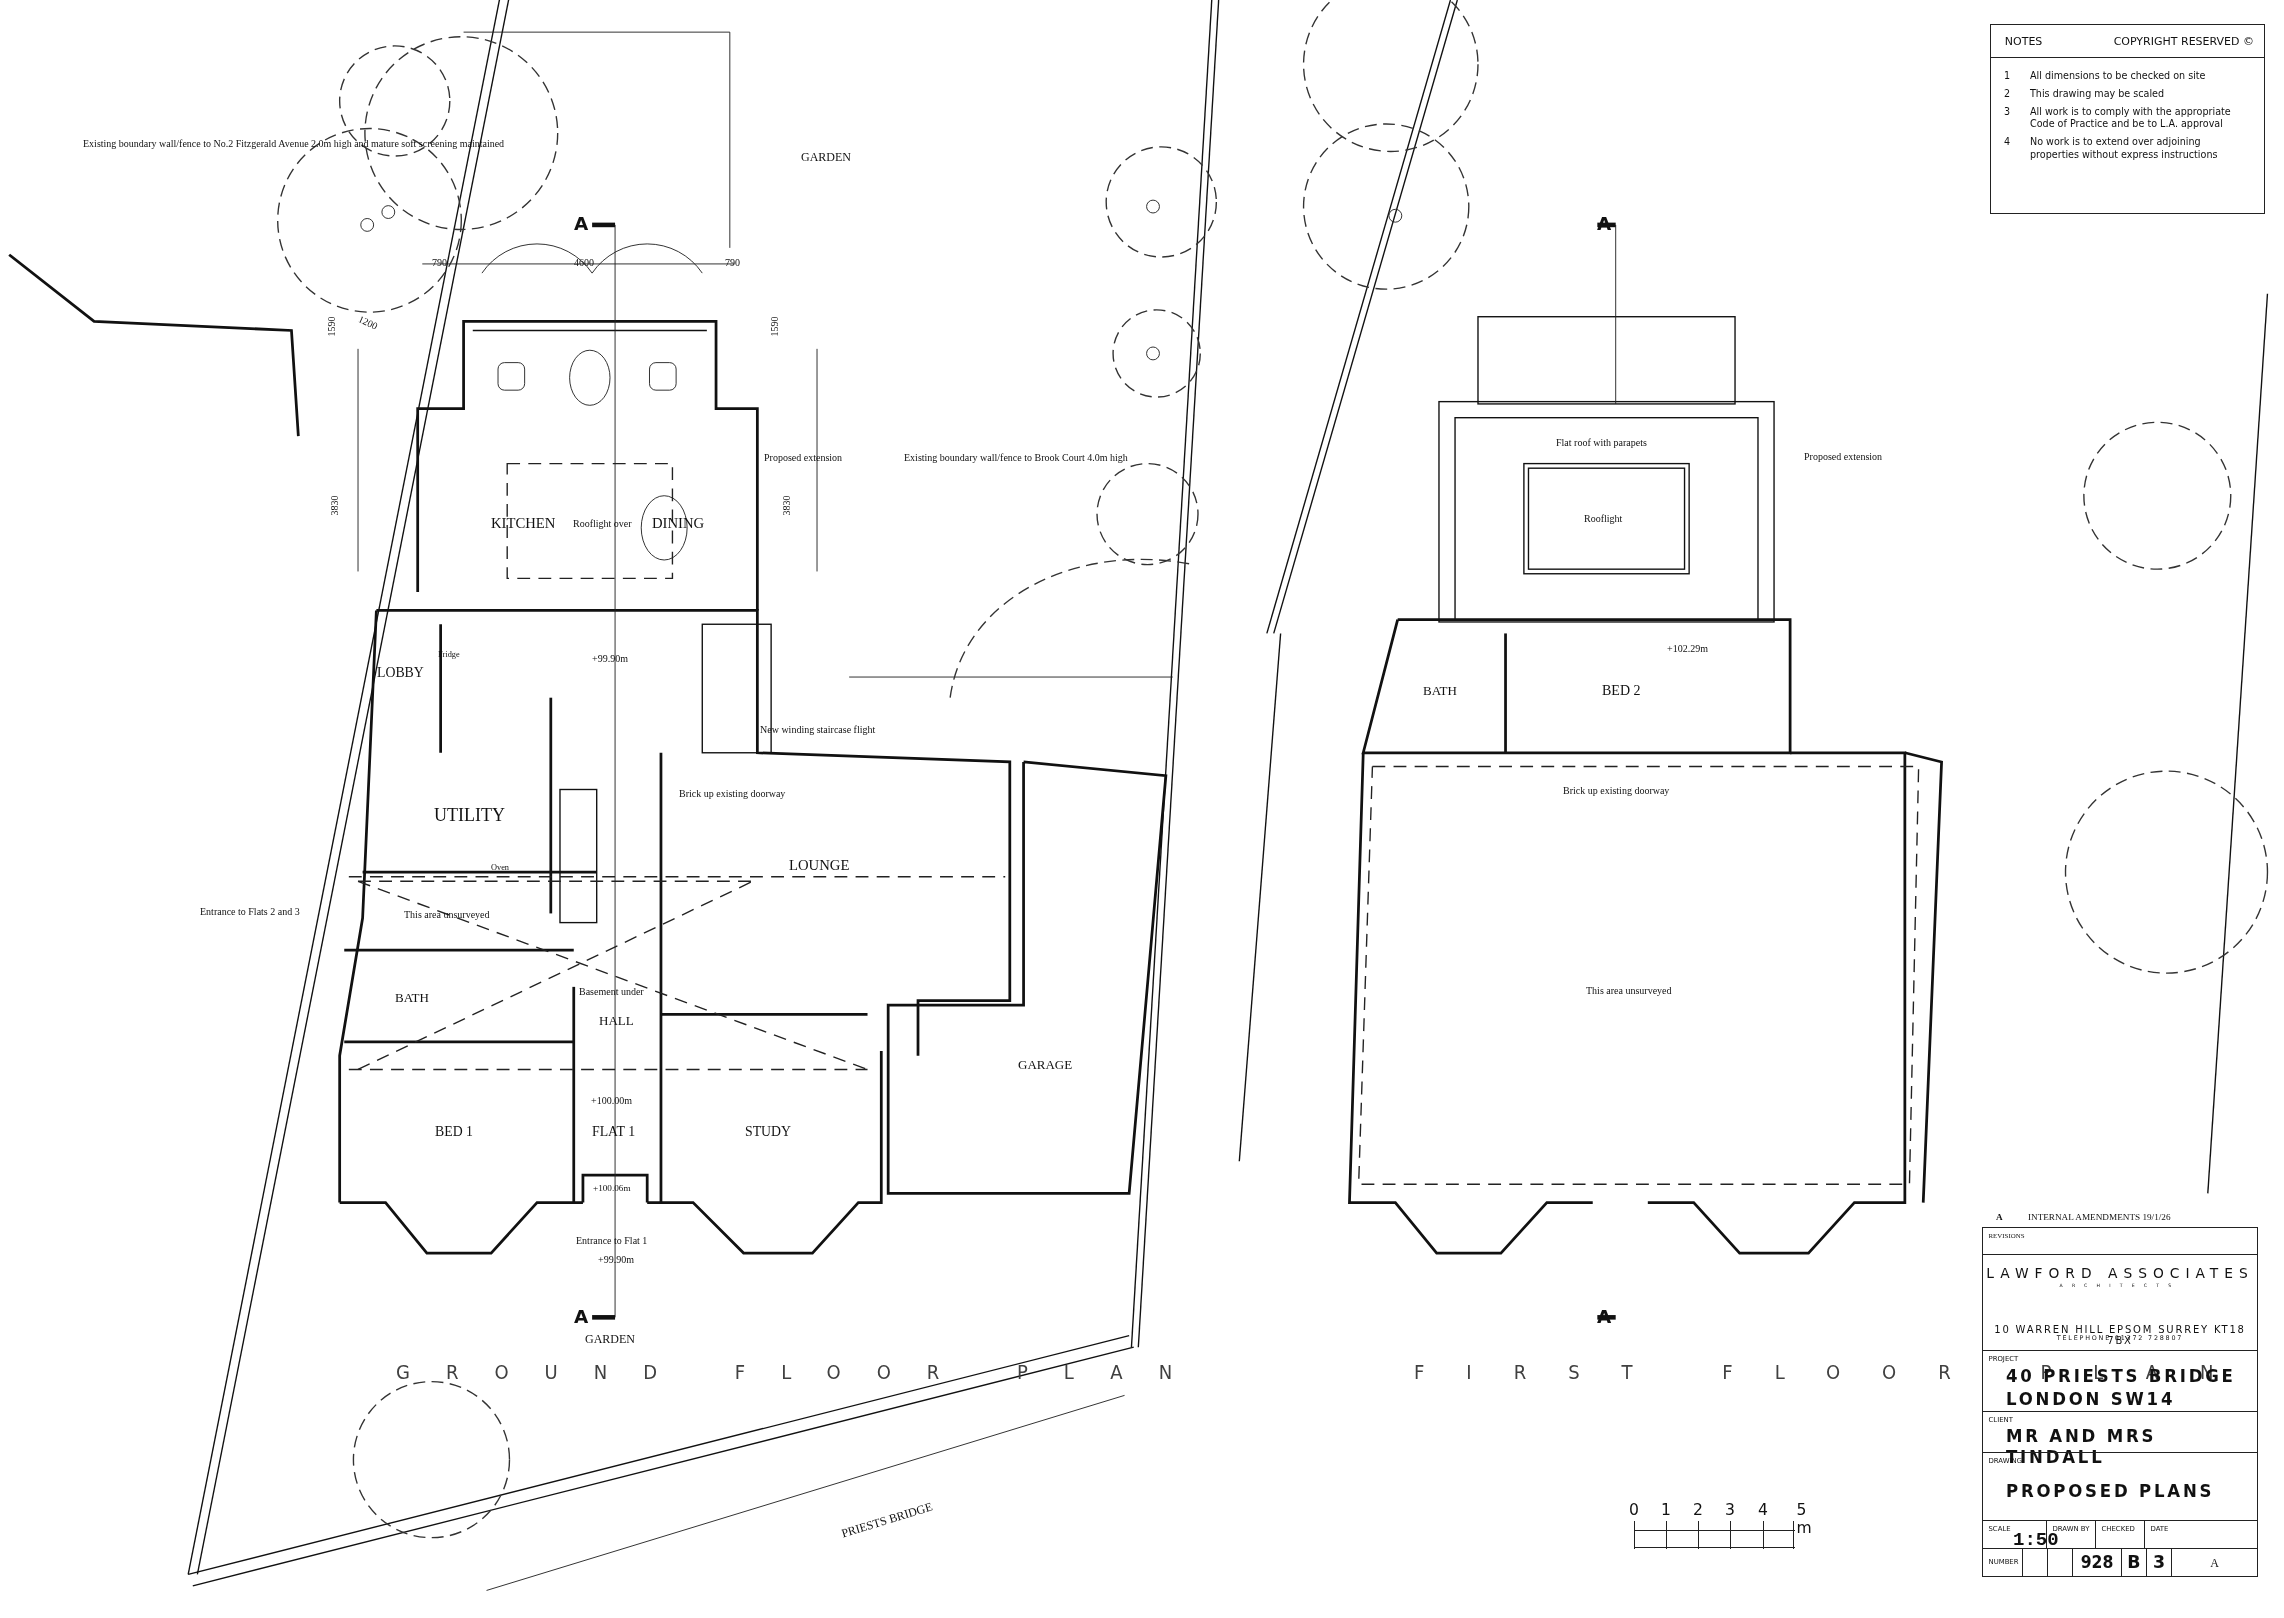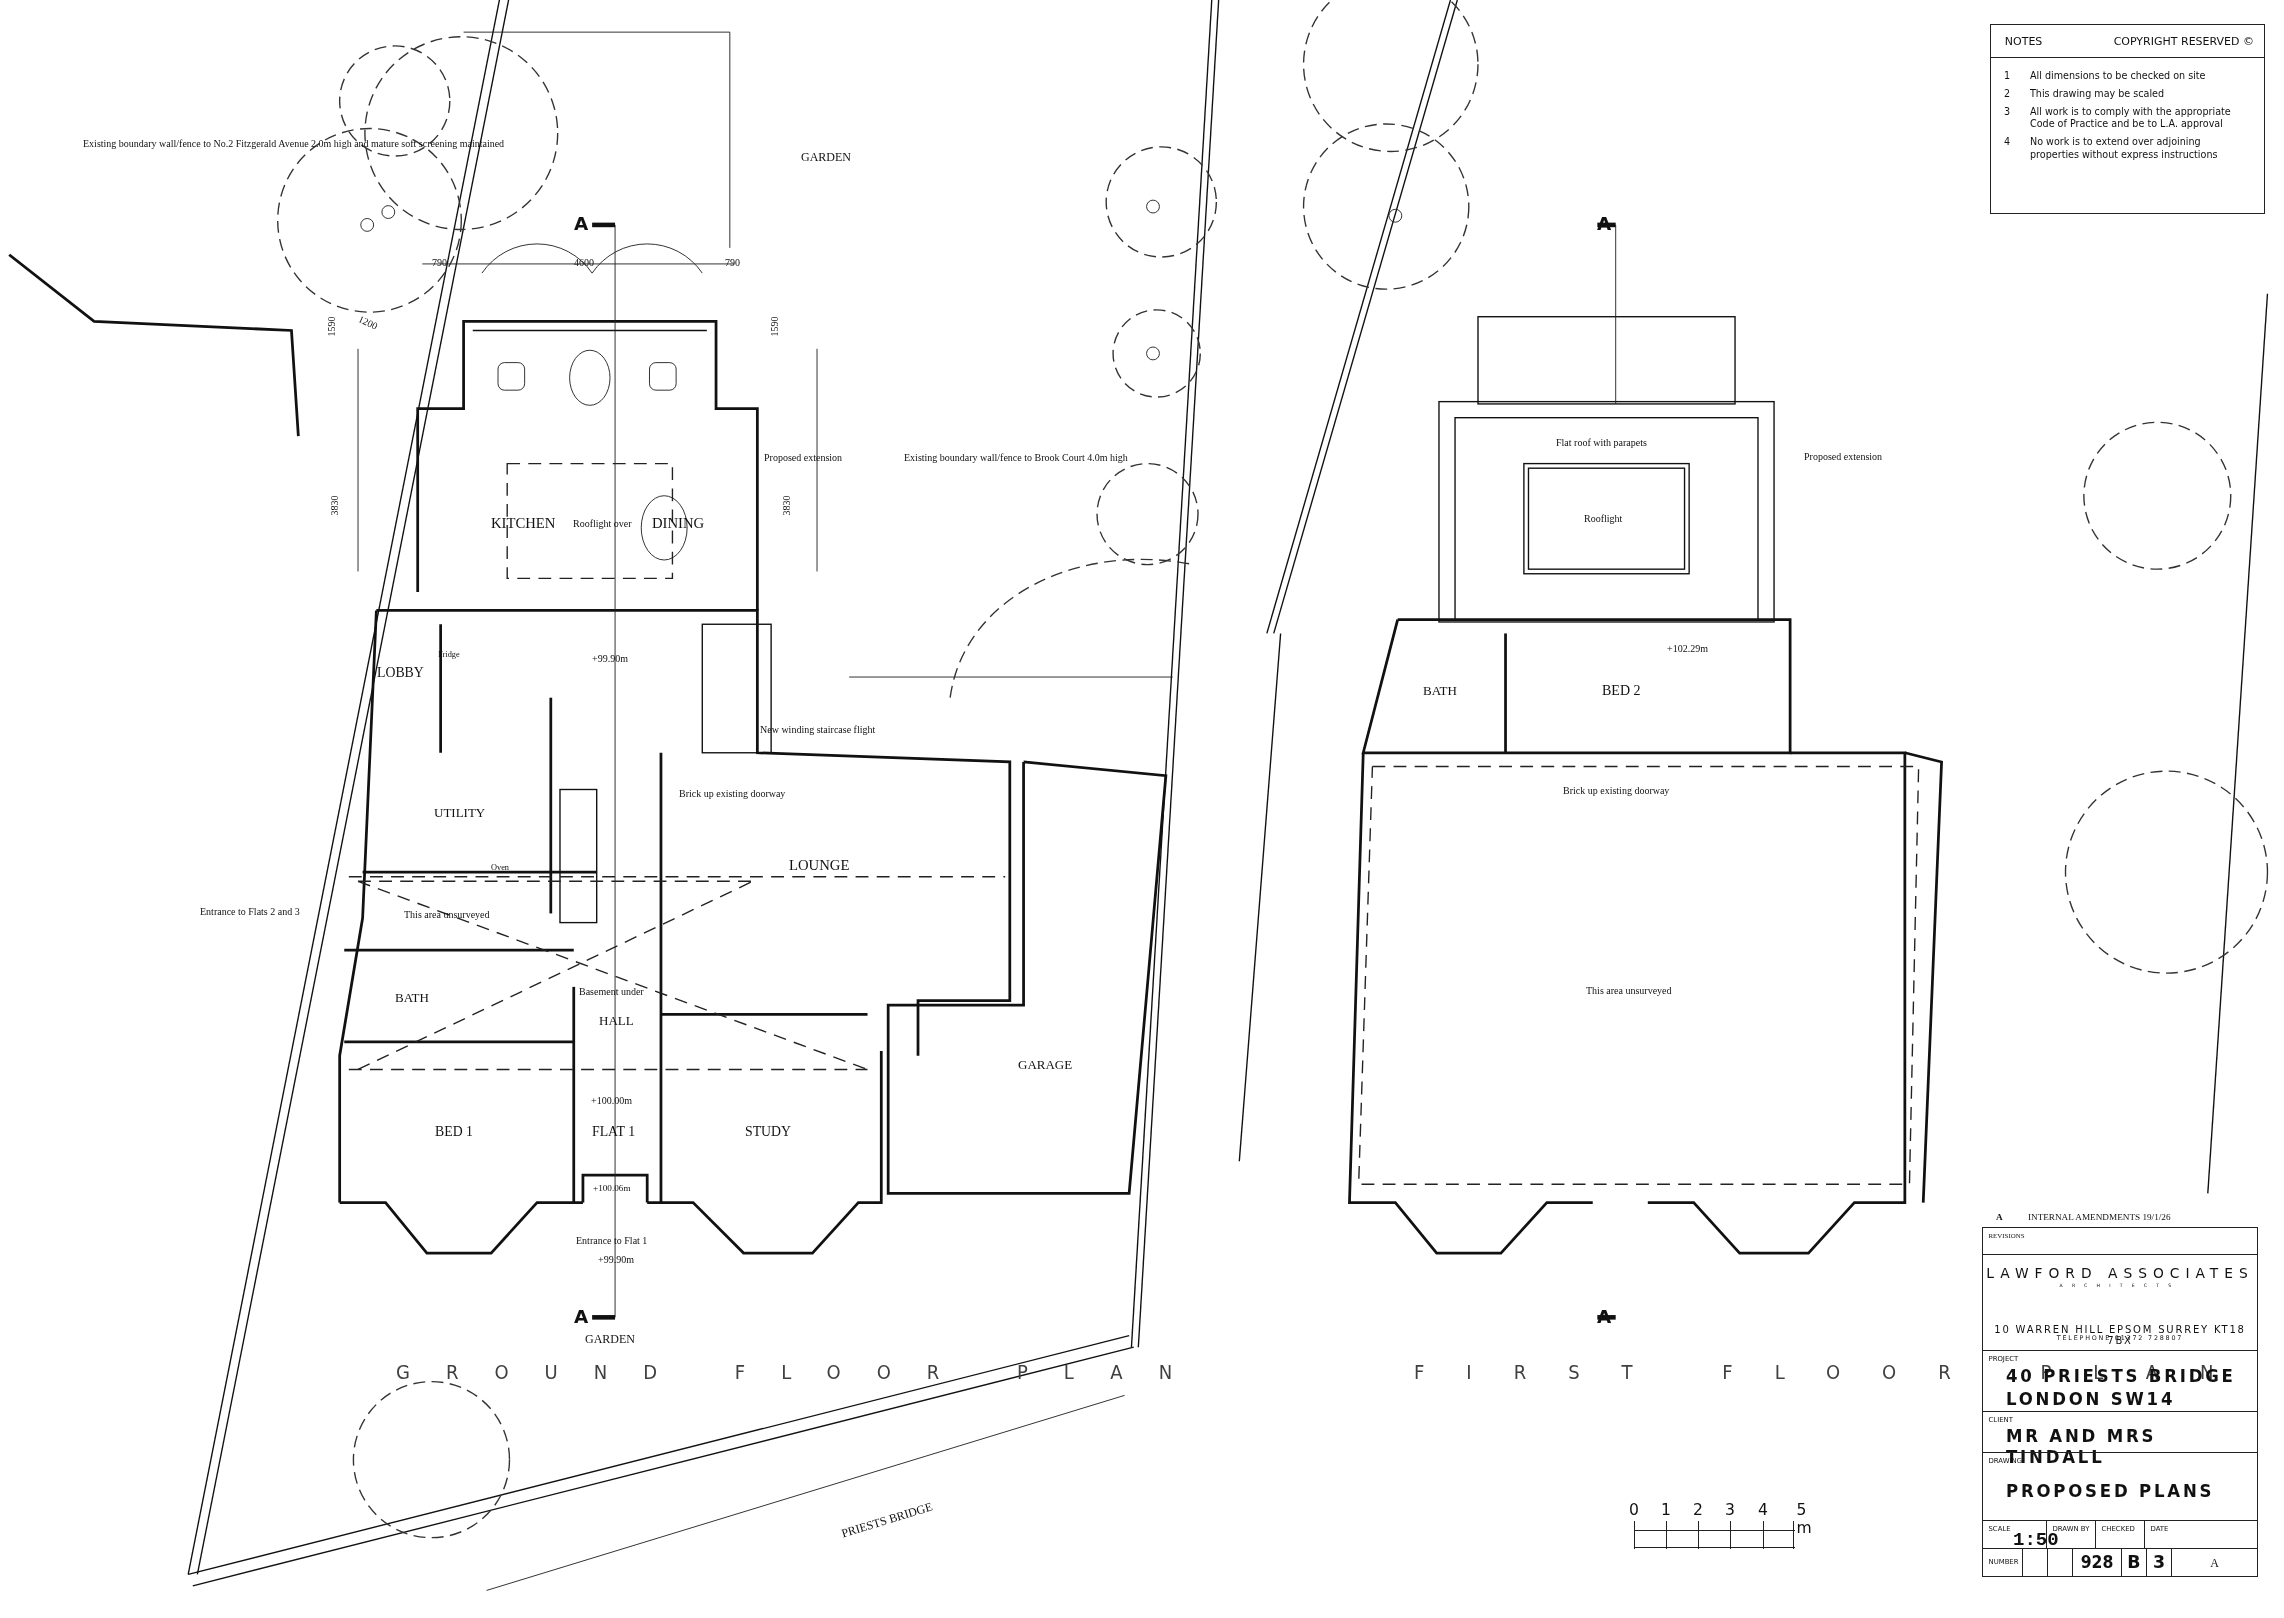--- a/index.html
+++ b/index.html
@@ -174,21 +174,21 @@
 <div class="lbl room" style="left:491px;top:516px;">KITCHEN</div>
 <div class="lbl note-sm" style="left:573px;top:519px;">Rooflight over</div>
 <div class="lbl room" style="left:652px;top:516px;">DINING</div>
 
 <div class="lbl note-sm" style="left:438px;top:651px;font-size:8.3px;">Fridge</div>
 <div class="lbl room" style="left:377px;top:666px;font-size:13.8px;">LOBBY</div>
 <div class="lbl note-sm" style="left:592px;top:654px;">+99.90m</div>
 <div class="lbl note-sm" style="left:760px;top:725px;">New winding staircase flight</div>
 <div class="lbl note-sm" style="left:679px;top:789px;">Brick up existing doorway</div>
 
-<div class="lbl room" style="left:434px;top:806px;font-size:13px;font-family:Liberation Serif, serif;">UTILITY</div>
+<div class="lbl room" style="left:434px;top:806px;font-size:18px;font-family:Liberation Serif, serif;">UTILITY</div>
 <div class="lbl note-sm" style="left:491px;top:864px;font-size:8.3px;">Oven</div>
 <div class="lbl room" style="left:789px;top:858px;">LOUNGE</div>
 
 <div class="lbl note-sm" style="left:200px;top:907px;">Entrance to Flats 2 and 3</div>
 <div class="lbl note-sm" style="left:404px;top:910px;">This area unsurveyed</div>
 
 <div class="lbl room" style="left:395px;top:991px;font-size:13px;">BATH</div>
 <div class="lbl note-sm" style="left:579px;top:987px;">Basement under</div>
 <div class="lbl room" style="left:599px;top:1014px;font-size:13px;">HALL</div>
 <div class="lbl room" style="left:1018px;top:1058px;font-size:13px;">GARAGE</div>

